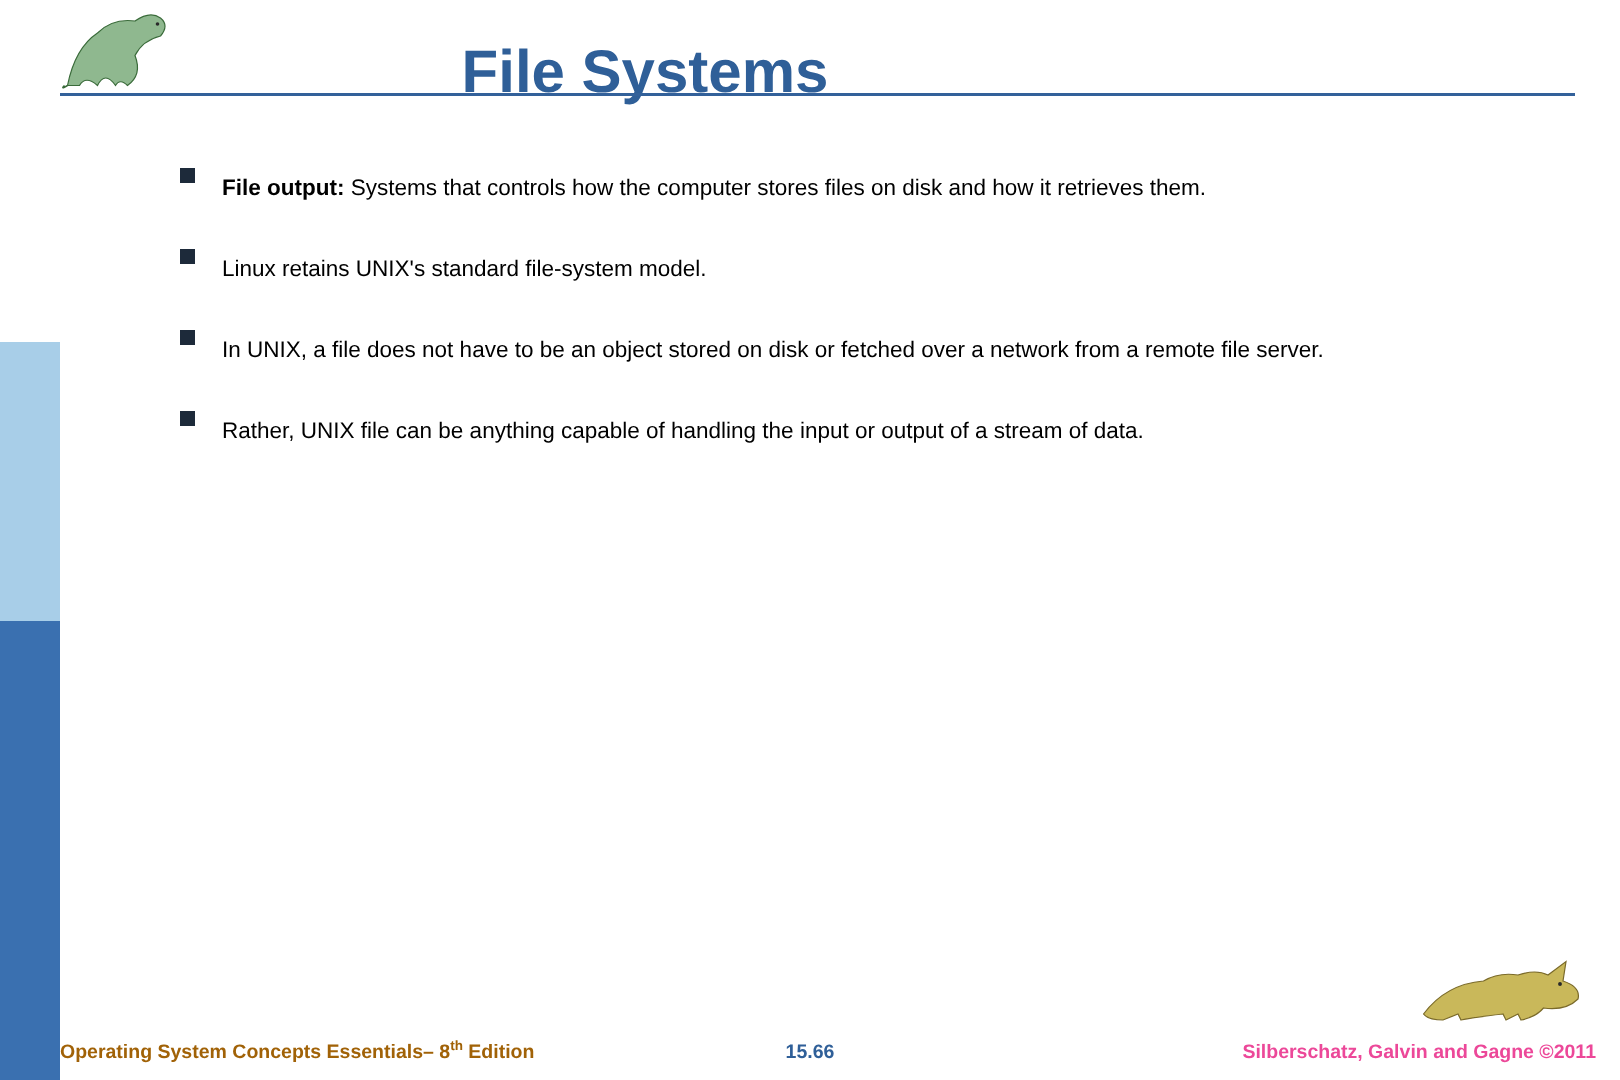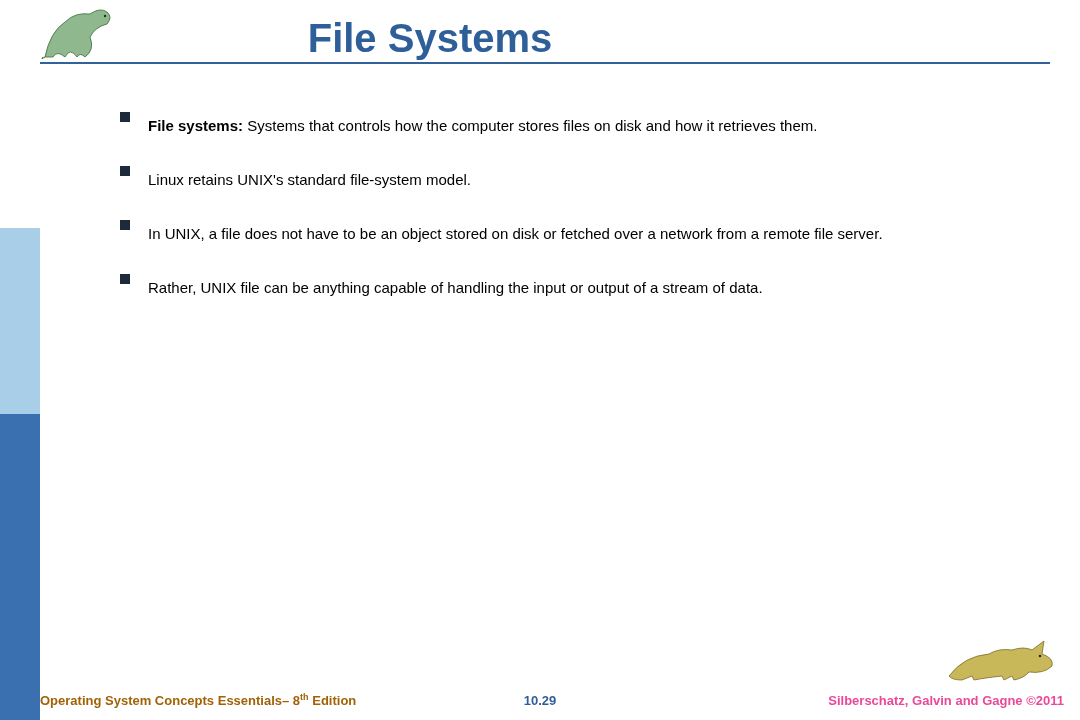--- a/index.html
+++ b/index.html
@@ -37,21 +37,21 @@
   }
   .bottom-dino {
     position: absolute;
     right: 16px;
     bottom: 34px;
     width: 120px;
     height: 50px;
   }
   .title {
     position: absolute;
-    top: 16px;
+    top: 26px;
     left: 0;
     width: 860px;
     text-align: center;
     color: #2f5f98;
     font-size: 40px;
     font-weight: bold;
   }
   .title-underline {
     position: absolute;
     top: 62px;
@@ -128,21 +128,21 @@
     <circle cx="70" cy="14" r="1.2" fill="#2a2a2a"></circle>
   </svg>
 </div>
 
 <div class="title">File Systems</div>
 <div class="title-underline"></div>
 
 <div class="content">
   <div class="bullet-row">
     <div class="bullet"></div>
-    <div class="bullet-text"><span class="bold">File systems:</span><span> Systems that controls how the computer stores files on disk and how it retrieves them.</span></div>
+    <div class="bullet-text"><span class="bold">File output:</span><span> Systems that controls how the computer stores files on disk and how it retrieves them.</span></div>
   </div>
   <div class="spacer"></div>
   <div class="bullet-row">
     <div class="bullet"></div>
     <div class="bullet-text">Linux retains UNIX's standard file-system model.</div>
   </div>
   <div class="spacer"></div>
   <div class="bullet-row">
     <div class="bullet"></div>
     <div class="bullet-text">In UNIX, a file does not have to be an object stored on disk or fetched over a network from a remote file server.</div>
@@ -158,14 +158,14 @@
 <div class="bottom-dino">
   <svg viewBox="0 0 120 50">
     <path d="M5 40 Q20 20 45 18 Q55 12 68 14 Q80 10 88 14 L100 5 L98 18 Q110 22 108 30 Q100 38 85 36 Q80 42 70 44 L68 40 L60 44 L58 40 Q40 42 30 44 L28 40 L18 44 Q8 44 5 40 Z" fill="#c9b85a" stroke="#7a6a2a" stroke-width="0.8"></path>
     <circle cx="96" cy="20" r="1.3" fill="#2a2a2a"></circle>
   </svg>
 </div>
 
 <div class="footer-left">
   <span>Operating System Concepts Essentials– 8</span><sup>th</sup><span> Edition</span>
 </div>
-<div class="footer-center">10.29</div>
+<div class="footer-center">15.66</div>
 <div class="footer-right">Silberschatz, Galvin and Gagne ©2011</div>
 
 </body></html>

